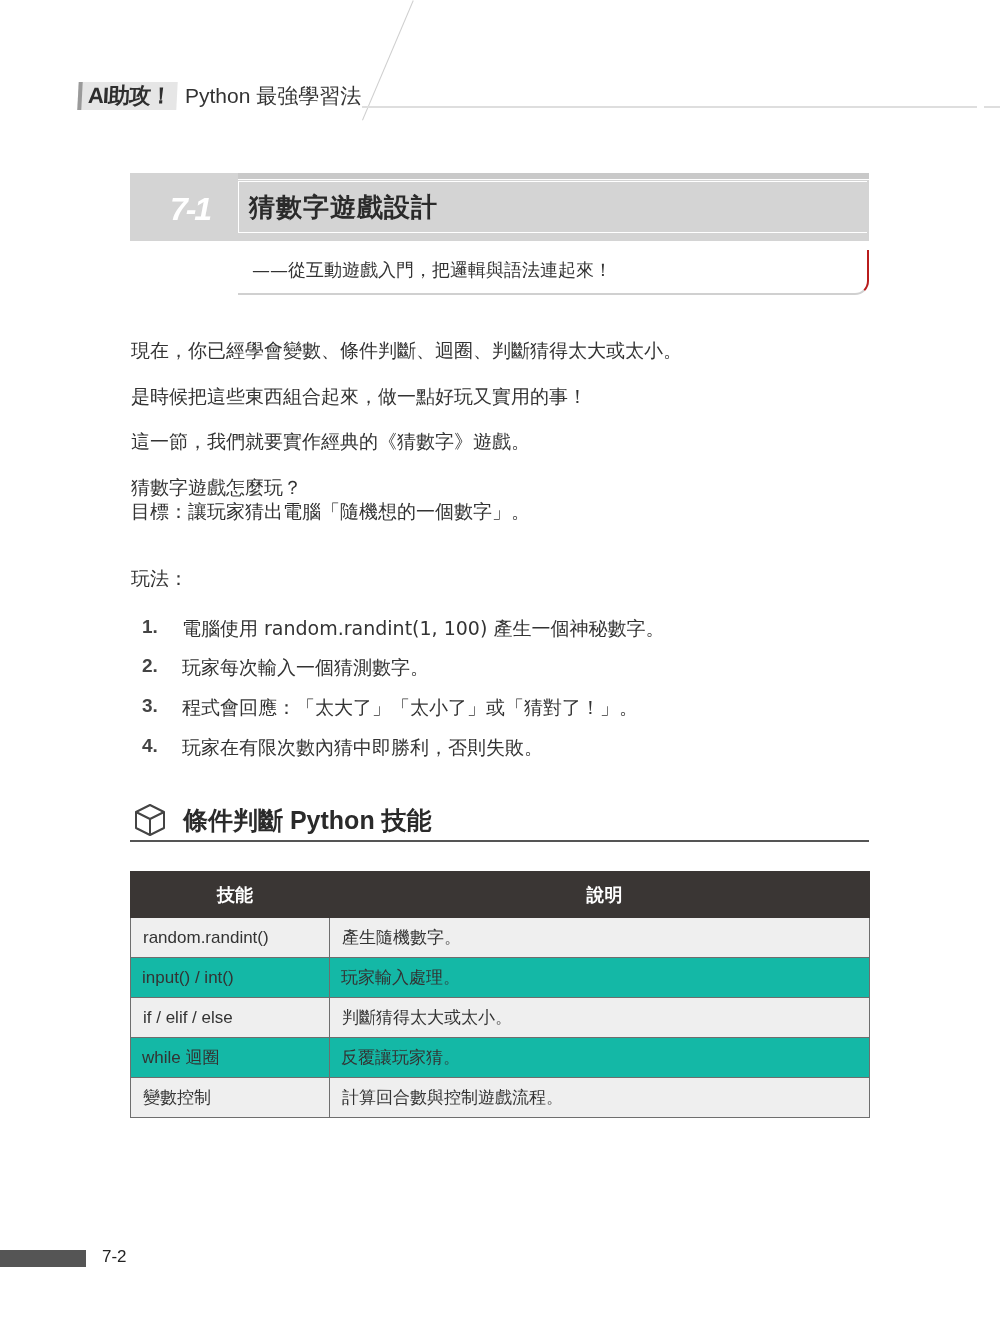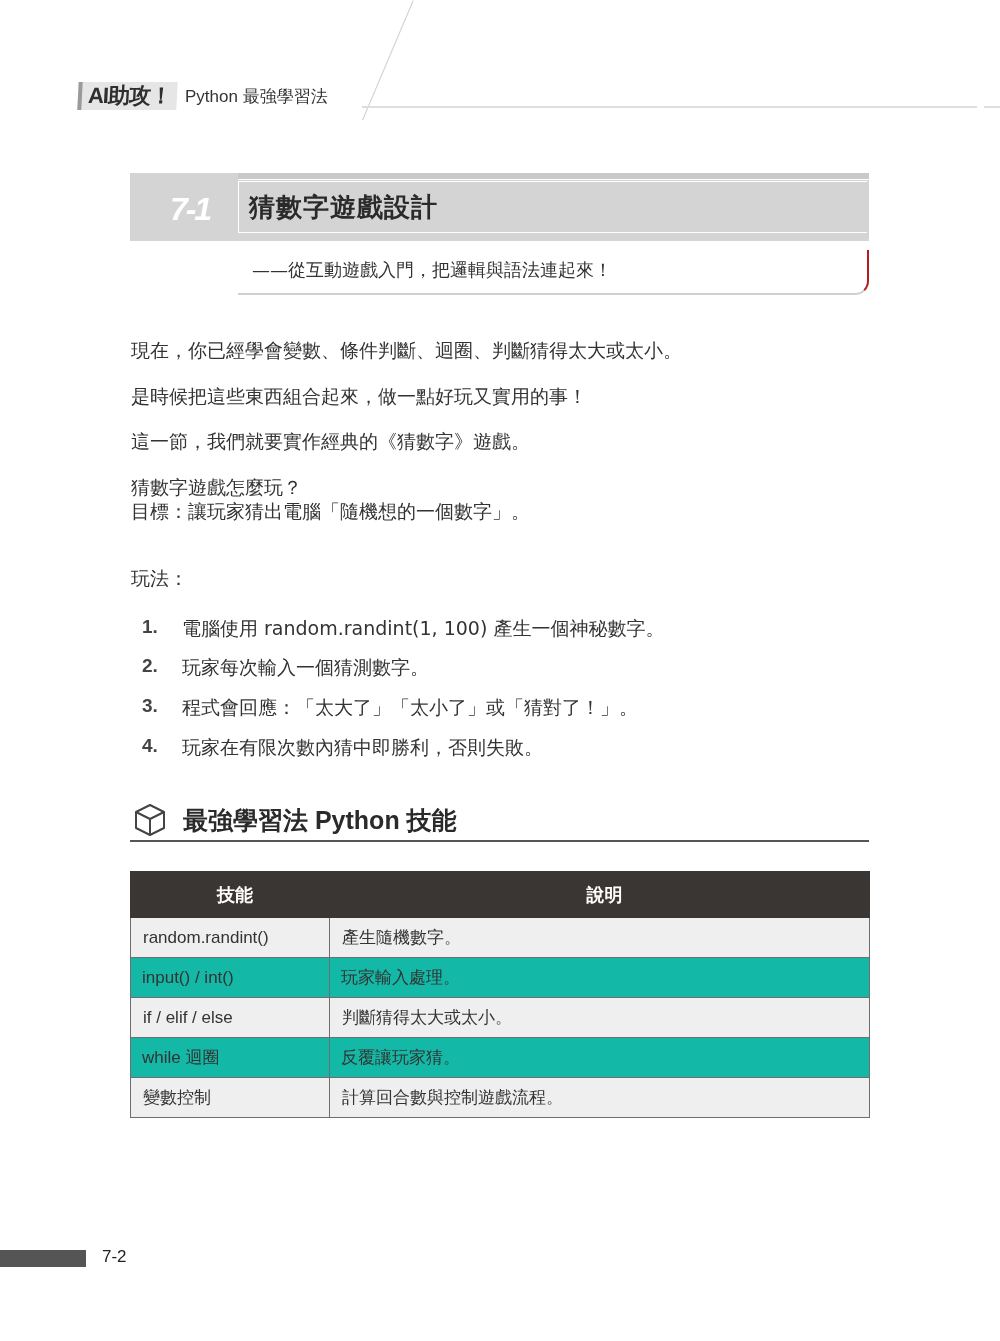--- a/index.html
+++ b/index.html
@@ -8,21 +8,21 @@
     font-family: "DejaVu Sans", "Liberation Sans", sans-serif; color: #333333;
   }
   
   .run-header { position: absolute; left: 78px; top: 82px; height: 28px; display: flex; align-items: center; }
   .badge {
     background: #e6e6e6; border-left: 4px solid #9a9a9a; height: 28px; padding: 0 6px 0 6px;
     display: flex; align-items: center; font-family: "Liberation Sans", sans-serif;
     font-weight: 900; font-size: 22px; color: #2e2e2e; letter-spacing: -1px;
     transform: skewX(-3deg);
   }
-  .book-title { margin-left: 8px; font-size: 17px; color: #333; font-family: "Liberation Sans", sans-serif; }
+  .book-title { margin-left: 8px; font-size: 21px; color: #333; font-family: "Liberation Sans", sans-serif; }
   .hdr-diag { position: absolute; left: 362px; top: -10px; width: 1px; height: 130px; background: #cfcfcf; transform: rotate(23deg); transform-origin: bottom left; }
   .hdr-rule { position: absolute; left: 362px; top: 106px; width: 615px; height: 2px; background: #dedede; }
   .hdr-rule2 { position: absolute; left: 984px; top: 106px; width: 16px; height: 2px; background: #dedede; }
 
   
   .banner { position: absolute; left: 130px; top: 173px; width: 739px; height: 68px; background: #d4d4d4; }
   .banner-top-stripe { position: absolute; left: 238px; top: 173px; width: 631px; height: 6px; background: #c9c9c9; border-bottom: 1px solid #ffffff; }
   .sec-num {
     position: absolute; left: 150px; top: 183px; width: 80px; height: 52px; display: flex; align-items: center; justify-content: center;
     font-family: "Liberation Sans", sans-serif; font-weight: 900; font-style: italic; font-size: 32px; color: #ffffff; letter-spacing: -2px;
@@ -114,21 +114,21 @@
   <span class="list-num">4.</span>
   <span>玩家在有限次數內猜中即勝利，否則失敗。</span>
 </div>
 
 <div class="skills-head">
   <svg viewBox="0 0 32 34" fill="none" stroke="#444" stroke-width="2" stroke-linejoin="round">
     <polygon points="16,2 30,9 30,25 16,32 2,25 2,9"></polygon>
     <polyline points="2,9 16,16 30,9"></polyline>
     <line x1="16" y1="16" x2="16" y2="32"></line>
   </svg>
-  <span class="skills-title">最強學習法 Python 技能</span>
+  <span class="skills-title">條件判斷 Python 技能</span>
 </div>
 <div class="skills-rule"></div>
 
 <table class="skills">
   <colgroup>
       <col class="c1">
       <col>
     </colgroup>
   <thead>
     <tr>

